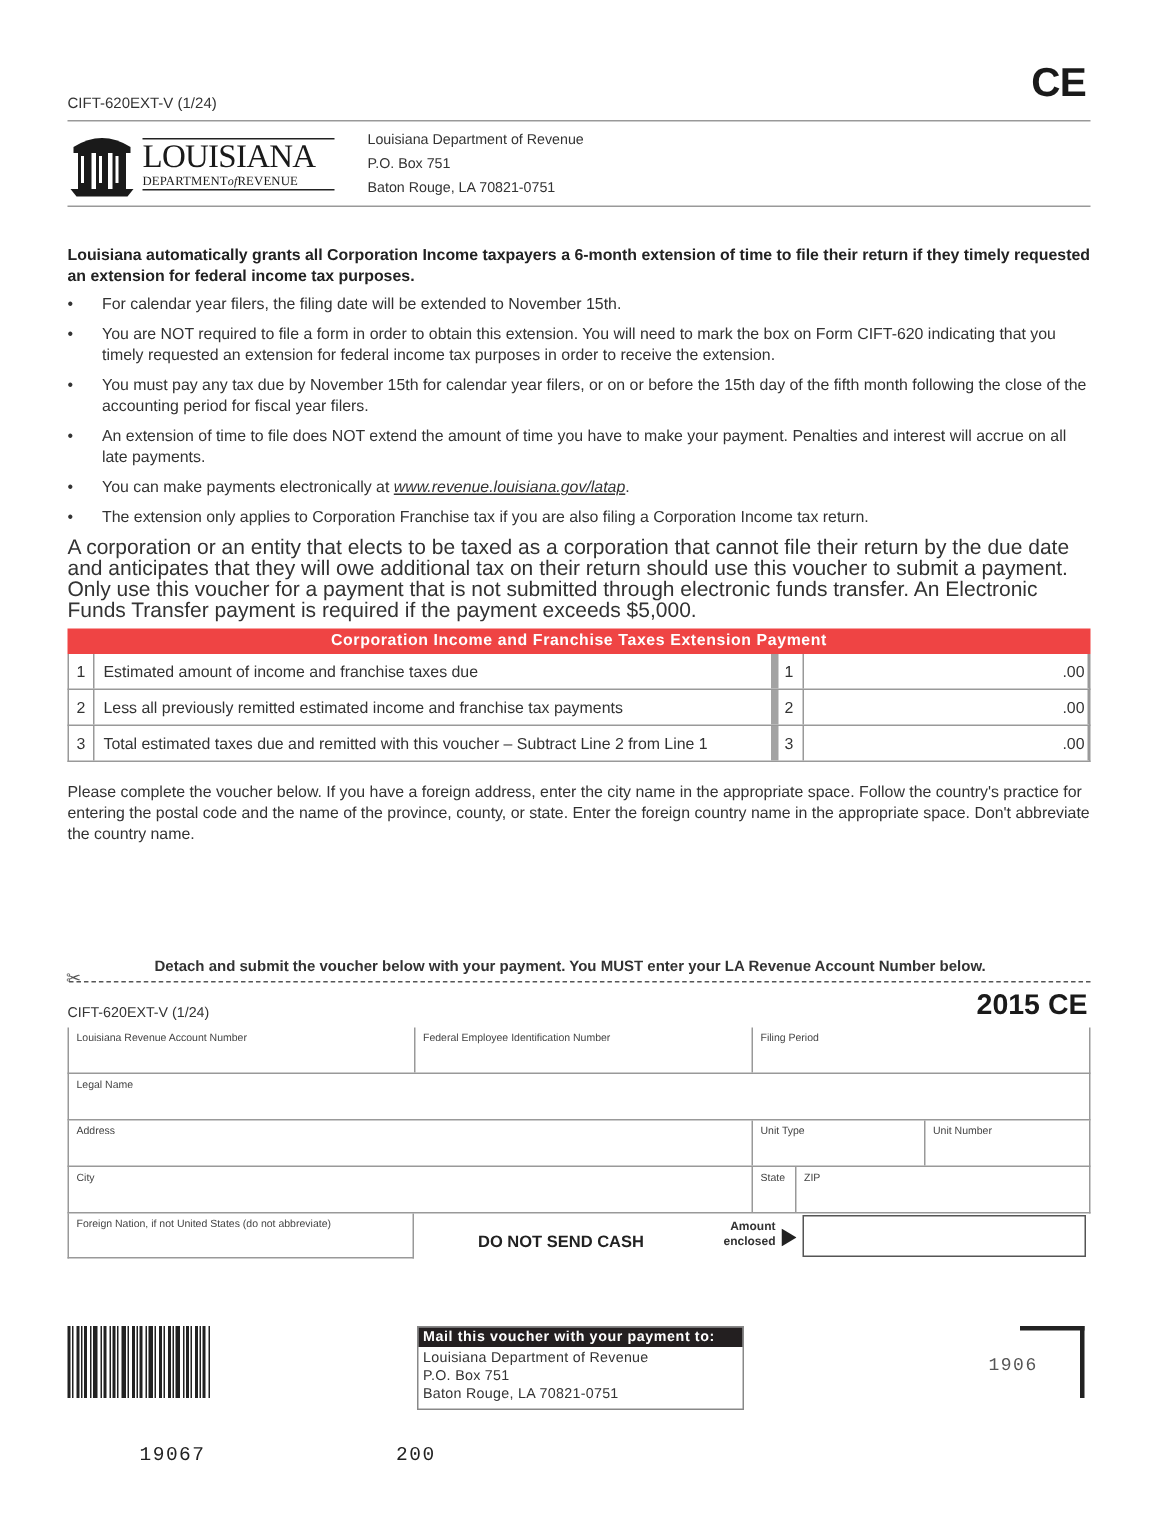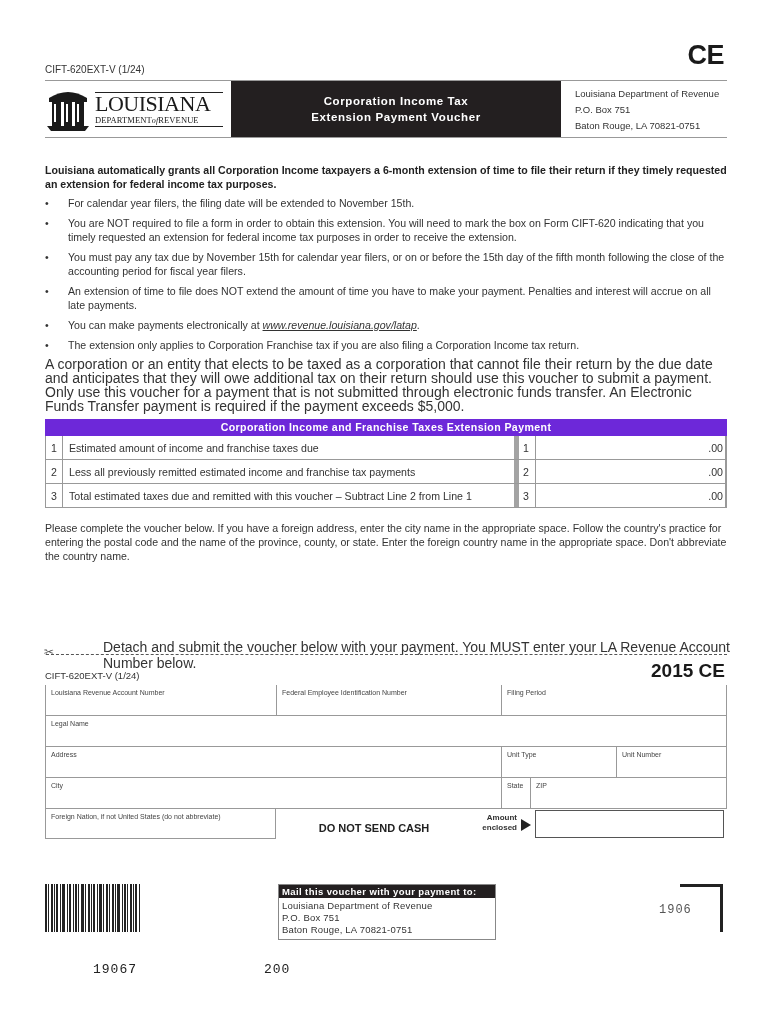--- a/index.html
+++ b/index.html
@@ -24,32 +24,32 @@
   
   .intro { left: 45px; top: 163px; width: 682px; font-size: 10.6px; line-height: 14px; font-weight: bold; color: #222; }
   .bullets { left: 45px; top: 196px; width: 682px; font-size: 10.6px; line-height: 14px; color: #333; }
   .bullet { display: flex; margin-bottom: 6px; }
   .bullet .dot { width: 23px; flex: none; }
   .bullet a { color: #333; font-style: italic; text-decoration: underline; }
   .para { left: 45px; top: 357px; width: 682px; font-size: 14px; line-height: 14px; color: #333; }
 
   
   .pay-table { left: 45px; top: 419px; width: 682px; border-collapse: collapse; font-size: 10.6px; color: #333; }
-  .pay-head { height: 17px; background: #6d28d9; color: #fff; font-weight: bold; text-align: center; font-size: 10.6px; letter-spacing: 0.4px; line-height: 17px; }
+  .pay-head { height: 17px; background: #ef4444; color: #fff; font-weight: bold; text-align: center; font-size: 10.6px; letter-spacing: 0.4px; line-height: 17px; }
   .pay-row { display: flex; height: 24px; border-bottom: 1px solid #999; border-left: 1px solid #999; border-right: 1px solid #999; }
   .pay-row > div { display: flex; align-items: center; }
   .pr-num { width: 17px; justify-content: center; border-right: 1px solid #999; }
   .pr-desc { width: 456px; padding-left: 6px; border-right: 5px solid #a3a3a3; }
   .pr-ln { width: 17px; padding-left: 4px; border-right: 1px solid #999; }
   .pr-amt { flex: 1; justify-content: flex-end; border-right: 1px solid #999; padding-right: 2px; }
 
   .para2 { left: 45px; top: 521px; width: 682px; font-size: 10.6px; line-height: 14px; color: #333; }
 
   
-  .detach-text { left: 103px; top: 639px; font-size: 14px; font-weight: normal; color: #333; }
+  .detach-text { left: 103px; top: 639px; font-size: 10px; font-weight: bold; color: #333; }
   .scissors { left: 44px; top: 645px; font-size: 12px; color: #555; }
   .dash-line { left: 46px; top: 654px; width: 681px; border-top: 1px dashed #555; }
 
   .v-form-id { left: 45px; top: 670px; font-size: 9.5px; color: #333; }
   .v-ce { right: 45px; top: 660px; font-size: 19px; font-weight: bold; color: #1a1a1a; }
 
   
   .voucher { left: 45px; top: 685px; width: 682px; }
   .v-head { height: 15px; background: #231f20; color: #fff; font-weight: bold; text-align: center; font-size: 10.3px; letter-spacing: 0.5px; line-height: 15px; }
   .v-row { display: flex; height: 31px; border-left: 1px solid #999; border-right: 1px solid #999; border-bottom: 1px solid #999; }
@@ -92,24 +92,20 @@
       <rect x="32" y="18" width="2" height="18" fill="#fff"></rect>
       <path d="M2 40 L44 40 L40 45 L6 45 Z" fill="#1a1a1a"></path>
     </svg>
     <div class="logo-text">
       <div class="logo-rule"></div>
       <div class="logo-name">LOUISIANA</div>
       <div class="logo-sub"><span>DEPARTMENT</span><i>of</i><span>REVENUE</span></div>
       <div class="logo-rule"></div>
     </div>
   </div>
-  <div class="title-cell">
-    <div>Corporation Income Tax</div>
-    <div>Extension Payment Voucher</div>
-  </div>
   <div class="addr-cell">
     <div>Louisiana Department of Revenue</div>
     <div>P.O. Box 751</div>
     <div>Baton Rouge, LA 70821-0751</div>
   </div>
 </div>
 
 <div class="abs intro">Louisiana automatically grants all Corporation Income taxpayers a 6-month extension of time to file their return if they timely requested an extension for federal income tax purposes.</div>
 
 <div class="abs bullets">

